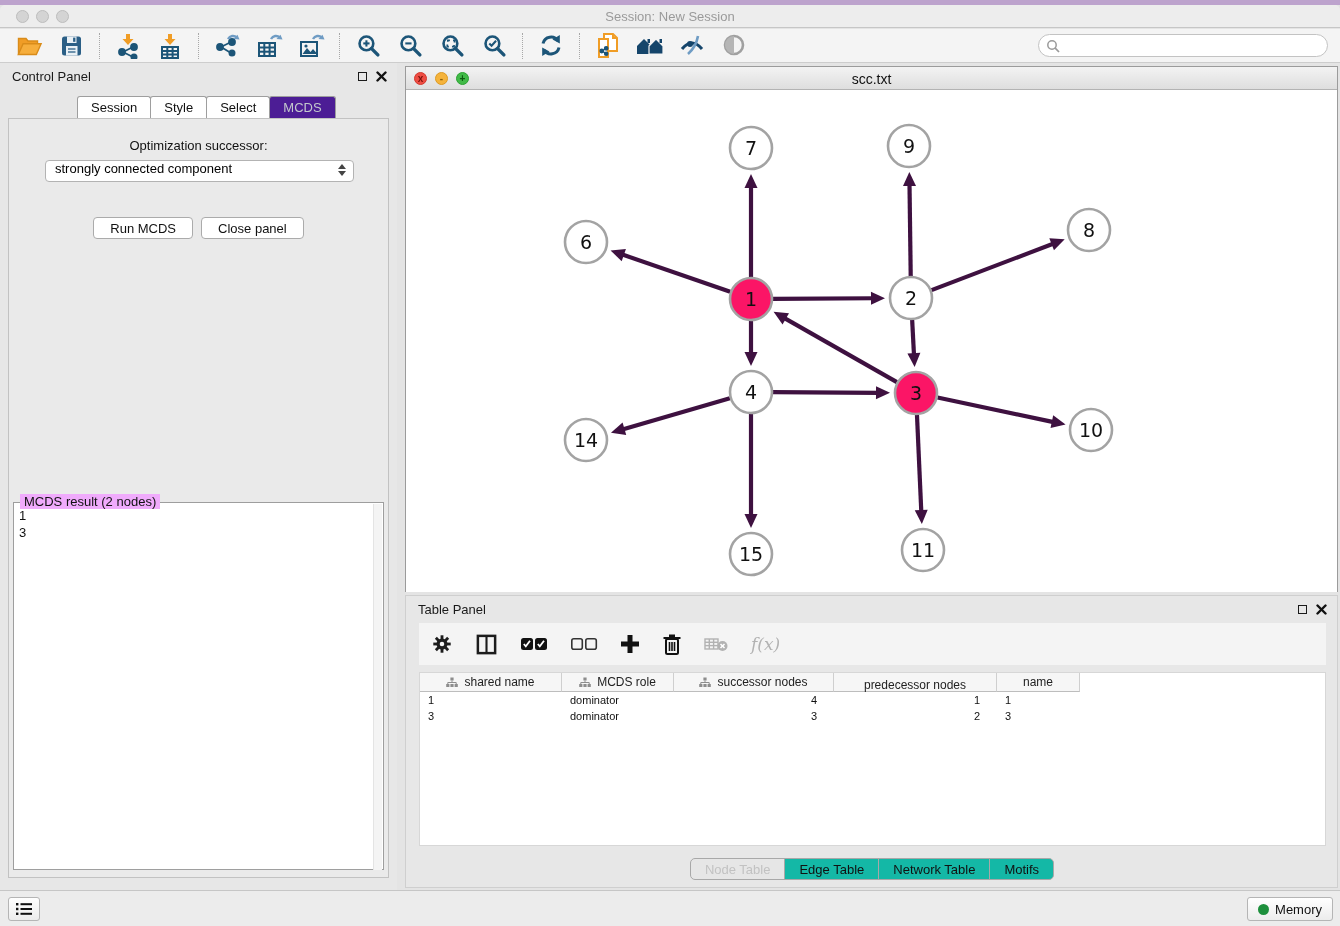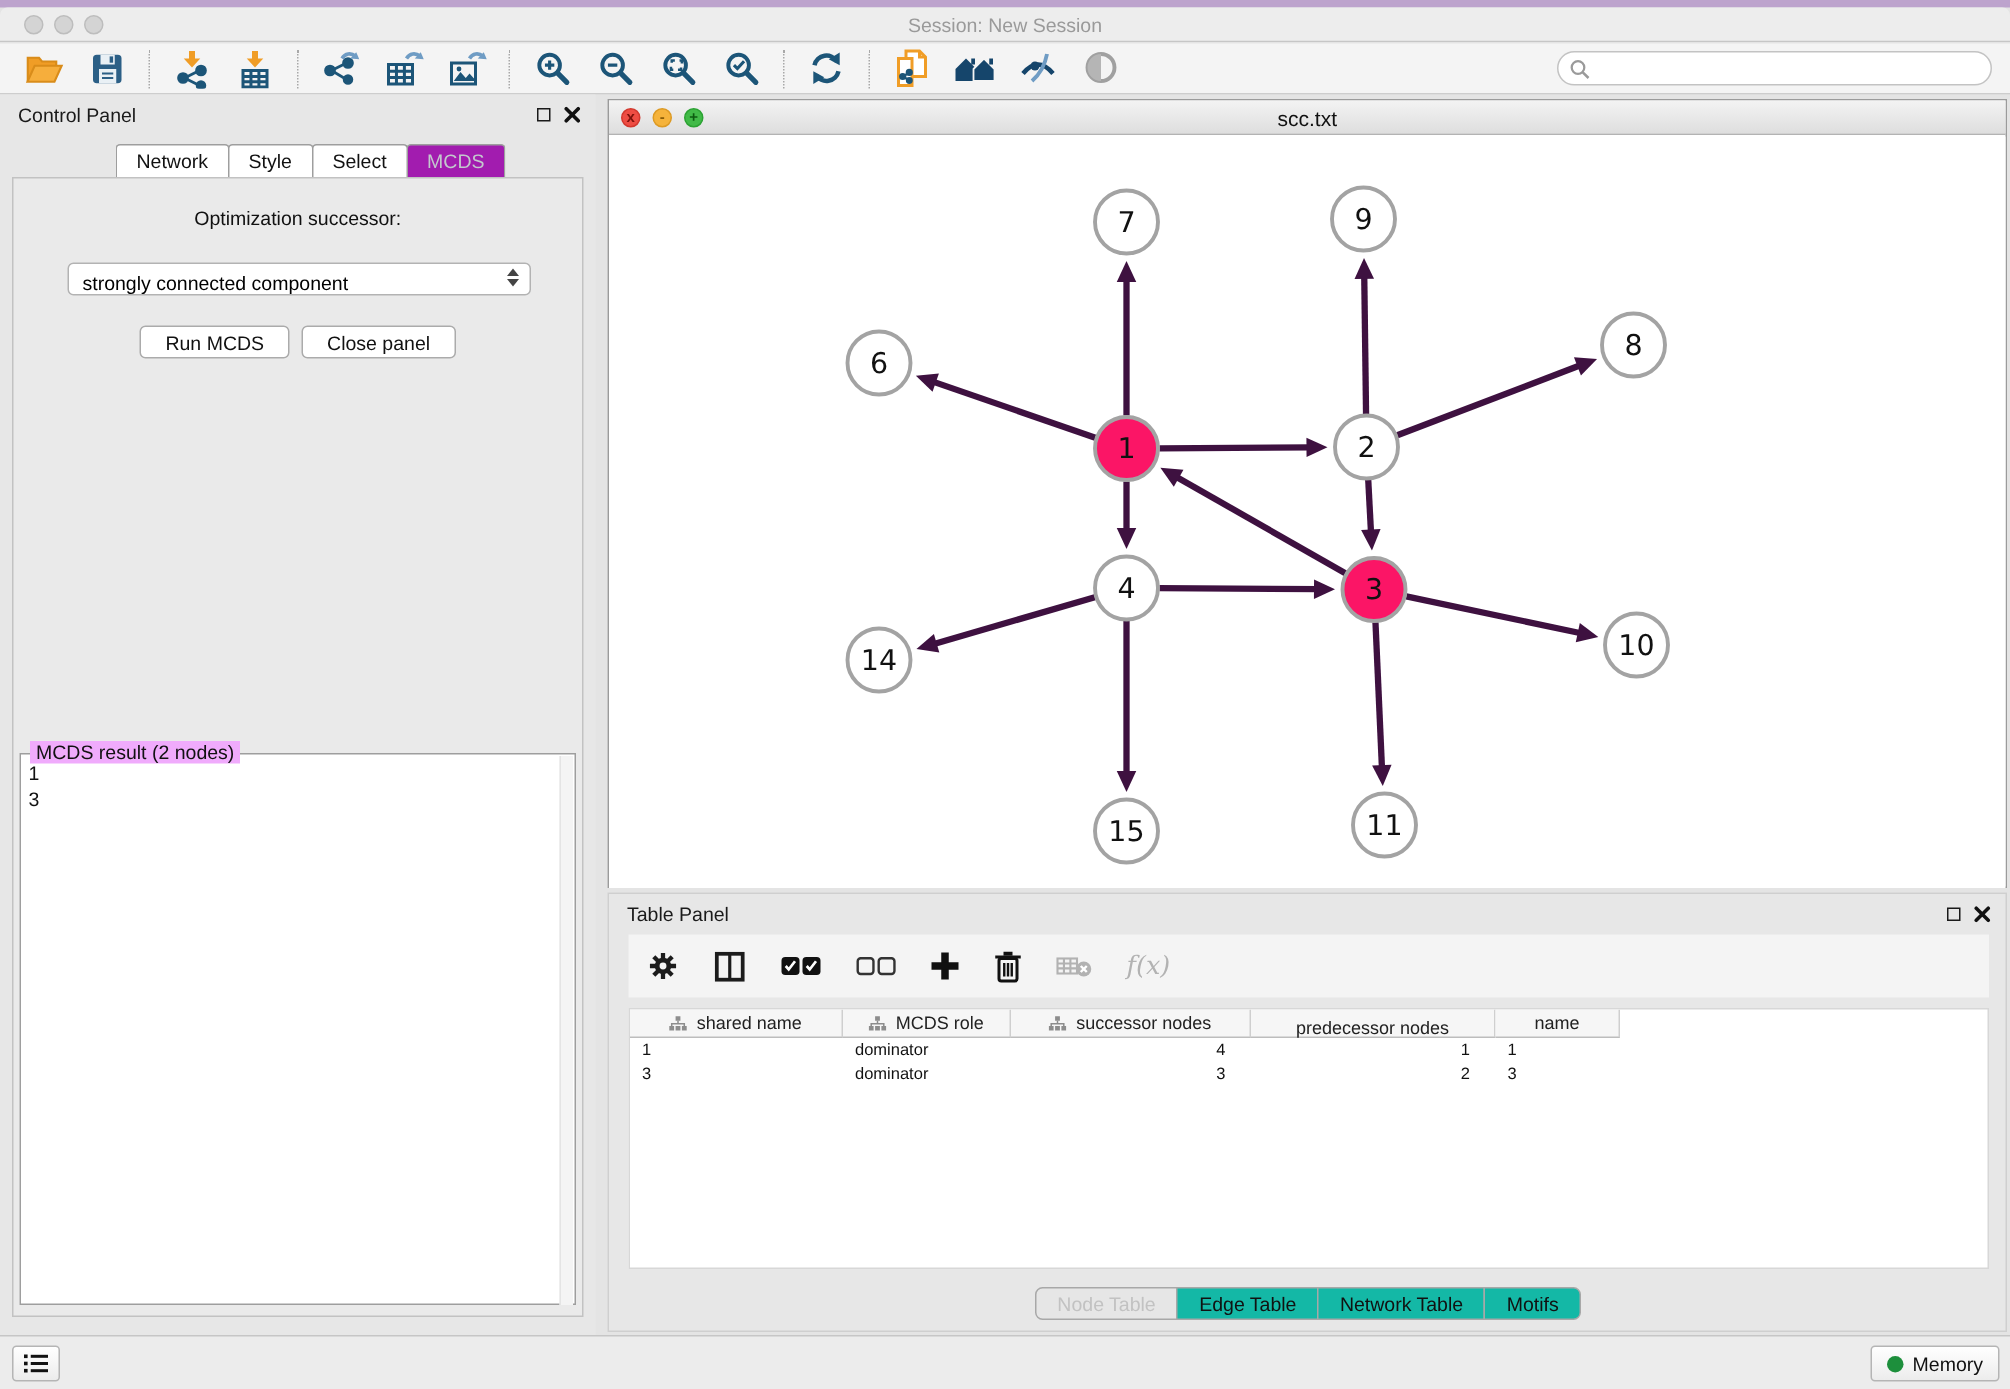--- a/index.html
+++ b/index.html
@@ -26,26 +26,26 @@
   .search-wrap input { border:none; outline:none; flex:1; font-size:12px; background:transparent; height:19px; }
 
   
   .control-panel { position:absolute; left:0; top:63px; width:397px; height:827px; background:#e7e7e7; }
   .panel-head { position:absolute; top:6px; left:12px; font-size:13px; color:#1a1a1a; }
   .panel-btns { position:absolute; top:8px; right:10px; display:flex; gap:9px; align-items:center; }
   .float-box { width:9px; height:9px; border:1.5px solid #1a1a1a; display:inline-block; }
   .cp-tabs { position:absolute; left:77px; top:33px; height:23px; display:flex; }
   .cp-tab { font-size:13px; padding:3px 13px 0 13px; background:#fff; border:1px solid #9e9e9e;
             border-bottom:none; color:#111; border-radius:3px 3px 0 0; margin-right:-1px; height:23px; }
-  .cp-tab.active { background:#a21caf; color:#c3c8cd; }
+  .cp-tab.active { background:#4c1d95; color:#c3c8cd; }
   .cp-inner { position:absolute; left:8px; top:55px; width:381px; height:760px; background:#eaeaea;
               border:1px solid #c2c2c2; }
   .opt-label { position:absolute; top:19px; width:100%; text-align:center; font-size:13px; color:#111; }
-  .dropdown { position:absolute; left:36px; top:56px; width:309px; height:22px; background:#fff;
-              border:1px solid #b3b3b3; border-radius:4px; font-size:13px; display:flex; align-items:flex-end;
+  .dropdown { position:absolute; left:36px; top:41px; width:309px; height:22px; background:#fff;
+              border:1px solid #b3b3b3; border-radius:4px; font-size:13px; display:flex; align-items:flex-start;
               padding-left:9px; }
   .dd-arrows { position:absolute; right:7px; top:3px; display:flex; flex-direction:column; gap:2px; }
   .dd-arrows i { display:block; width:0; height:0; border-left:4px solid transparent; border-right:4px solid transparent; }
   .dd-up { border-bottom:5px solid #444; }
   .dd-down { border-top:5px solid #444; }
   .cp-buttons { position:absolute; left:0; top:74px; width:100%; display:flex; justify-content:center; gap:8px;margin-top:24px; }
   .btn { height:22px; background:#fff; border:1px solid #ababab; border-radius:4px; font-size:13px;
          padding:0 16px; font-family:"Liberation Sans",sans-serif; color:#111; }
   .result-field { position:absolute; left:4px; top:383px; width:371px; height:368px;
                   border:1px solid #9e9e9e; background:#fff; }
@@ -280,21 +280,21 @@
     <div class="panel-btns">
       <span class="float-box"></span>
       <svg width="11" height="11" viewBox="0 0 11 11">
           <g stroke="#111" stroke-width="2.4" stroke-linecap="round">
             <line x1="1.5" y1="1.5" x2="9.5" y2="9.5"></line>
             <line x1="9.5" y1="1.5" x2="1.5" y2="9.5"></line>
           </g>
         </svg>
     </div>
     <div class="cp-tabs">
-        <div class="cp-tab">Network</div>
+        <div class="cp-tab">Session</div>
         <div class="cp-tab">Style</div>
         <div class="cp-tab">Select</div>
         <div class="cp-tab active">MCDS</div>
       </div>
     <div class="cp-inner">
       <div class="opt-label">Optimization successor:</div>
       <div class="dropdown">
         <span>strongly connected component</span>
         <span class="dd-arrows">
             <i class="dd-up"></i>

